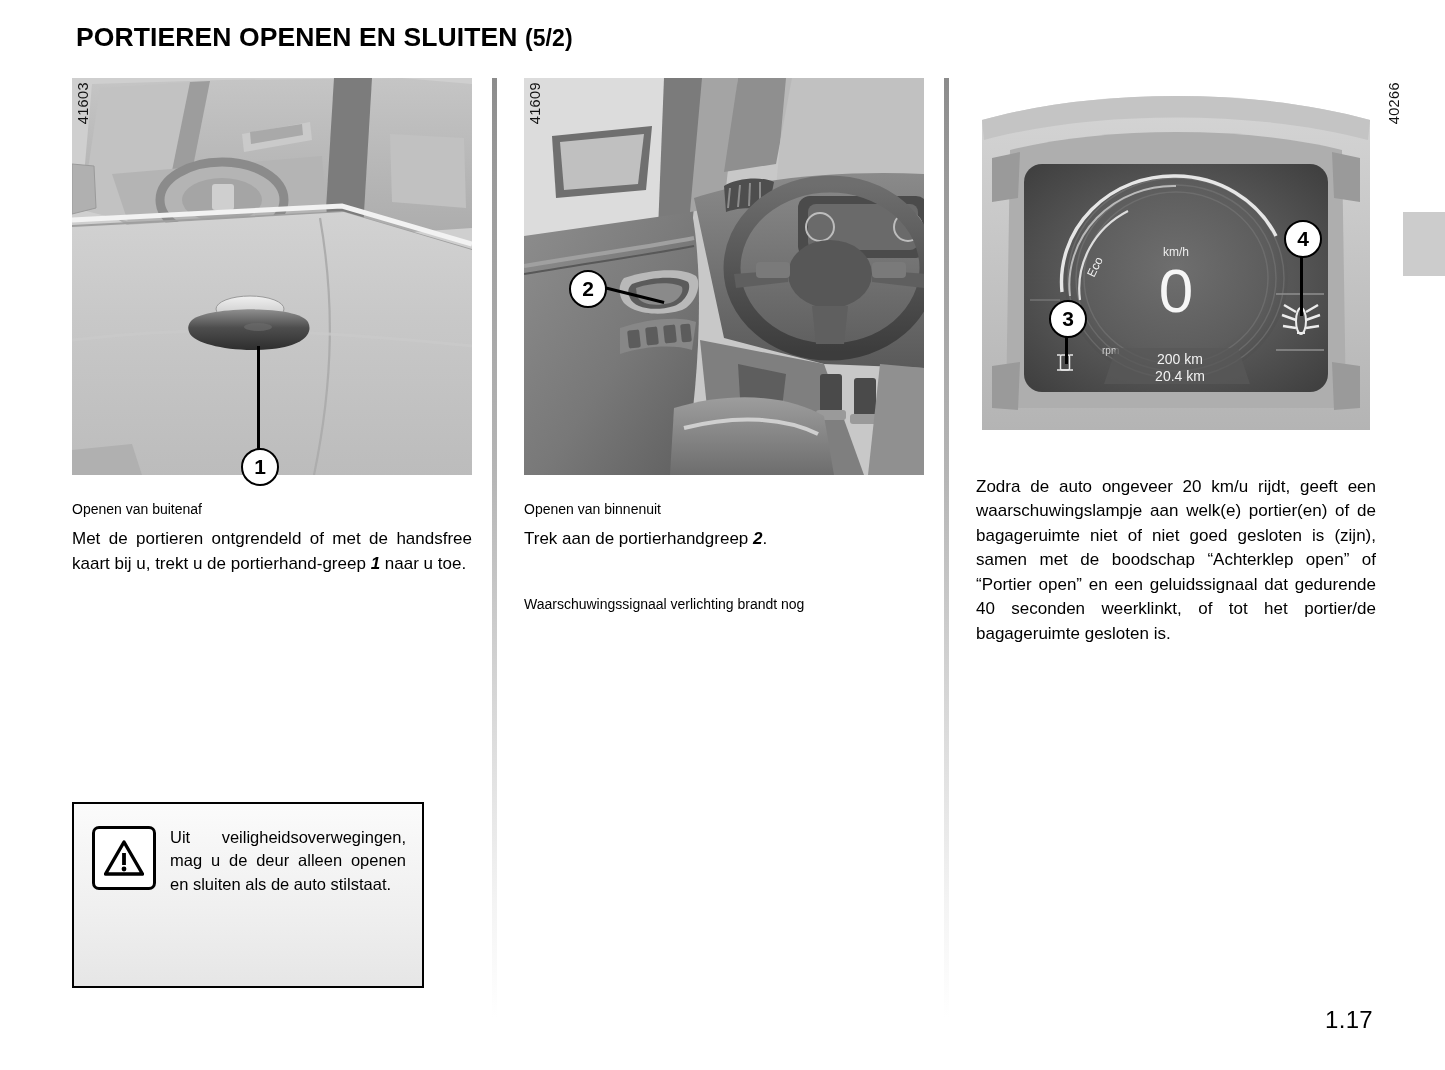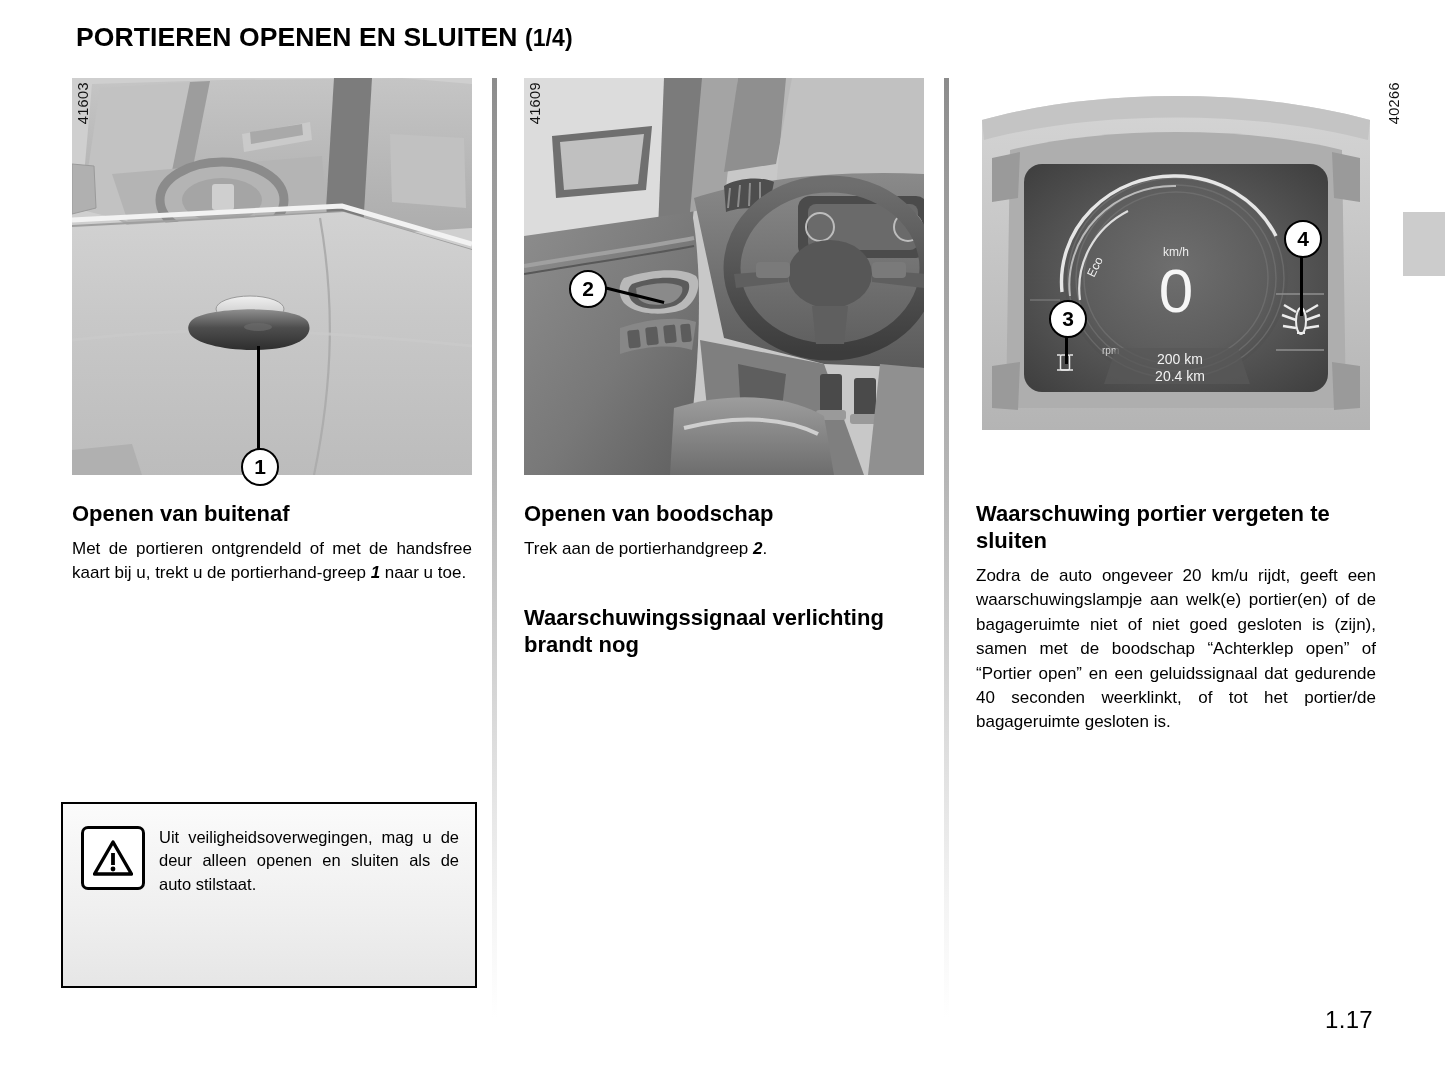--- a/index.html
+++ b/index.html
@@ -81,36 +81,36 @@
     width:34px;height:34px;border-radius:50%;
     background:#fff;border:2.6px solid #000;
     display:flex;align-items:center;justify-content:center;
     font-size:21px;font-weight:bold;
     z-index:8;
   }
   .leader{position:absolute;background:#000;z-index:7;}
 
   
   h2.sec{
-    font-size:22px;font-weight:bold;margin:26px 0 9px 0;line-height:1.22;
+    font-size:14px;font-weight:normal;margin:26px 0 9px 0;line-height:1.22;
   }
   h2.sec.tight{margin-top:44px;}
   p.body{
     font-size:17px;line-height:1.44;margin:0 0 17px 0;
     text-align:justify;
     -webkit-hyphens:none;hyphens:none;
   }
   p.body.nojust{text-align:left;}
   p.body b{font-weight:bold;font-style:italic;}
 
   
   .warnbox{
     position:absolute;
-    left:61px;top:802px;
-    width:416px;height:186px;
+    left:72px;top:802px;
+    width:352px;height:186px;
     border:2px solid #000;
     background:linear-gradient(to bottom,#fbfbfb 0%,#f0f0f0 55%,#e6e6e6 100%);
     box-sizing:border-box;
   }
   .warn-inner{display:flex;padding:22px 16px 0 18px;}
   .warn-icon{
     flex:0 0 auto;width:58px;height:58px;
     border:3px solid #000;border-radius:7px;
     display:flex;align-items:center;justify-content:center;
     background:#fff;margin-right:14px;
@@ -126,21 +126,21 @@
   
   .ph3{position:absolute;inset:0;background:#ffffff;}
 </style>
 </head>
 <body>
 
 <div class="page">
 
   <div class="page-title">
     <span>PORTIEREN OPENEN EN SLUITEN</span>
-    <span class="frac">(1/4)</span>
+    <span class="frac">(5/2)</span>
   </div>
 
   <div class="edge-tab"></div>
 
   <div class="divider d1"></div>
   <div class="divider d2"></div>
 
   <div class="col col1">
 
     <div class="figure">
@@ -313,21 +313,21 @@
       </div>
 
       <div class="figref left">41609</div>
 
       <div class="leader" style="left:80px;top:208px;width:62px;height:2.5px;transform:rotate(14deg);transform-origin:left center;"></div>
       <div class="callout" style="left:45px;top:192px;">
         <span>2</span>
       </div>
     </div>
 
-    <h2 class="sec">Openen van boodschap</h2>
+    <h2 class="sec">Openen van binnenuit</h2>
     <p class="body nojust">Trek aan de portierhandgreep <b>2</b>.</p>
 
     <h2 class="sec tight">Waarschuwingssignaal verlichting brandt nog</h2>
   </div>
 
   <div class="col col3">
 
     <div class="figure">
       <div class="img" style="background:#ffffff;">
         <svg class="ph3" viewBox="0 0 400 397" preserveAspectRatio="none">
@@ -413,21 +413,20 @@
       <div class="callout" style="left:73px;top:222px;">
         <span>3</span>
       </div>
 
       <div class="leader" style="left:324px;top:176px;width:2.5px;height:62px;"></div>
       <div class="callout" style="left:308px;top:142px;">
         <span>4</span>
       </div>
     </div>
 
-    <h2 class="sec">Waarschuwing portier vergeten te sluiten</h2>
     <p class="body">Zodra de auto ongeveer 20 km/u rijdt, geeft een waarschuwingslampje aan welk(e) portier(en) of de bagageruimte niet of niet goed gesloten is (zijn), samen met de boodschap “Achterklep open” of “Portier open” en een geluidssignaal dat gedurende 40 seconden weerklinkt, of tot het portier/de bagageruimte gesloten is.</p>
   </div>
 
   <div class="warnbox">
     <div class="warn-inner">
       <div class="warn-icon">
         <svg width="40" height="36" viewBox="0 0 40 36">
           <path d="M20 2 L38.5 34 H1.5 Z" fill="none" stroke="#000" stroke-width="3.4" stroke-linejoin="round"></path>
           <rect x="18.1" y="13" width="3.8" height="12" fill="#000"></rect>
           <circle cx="20" cy="29" r="2.4" fill="#000"></circle>

